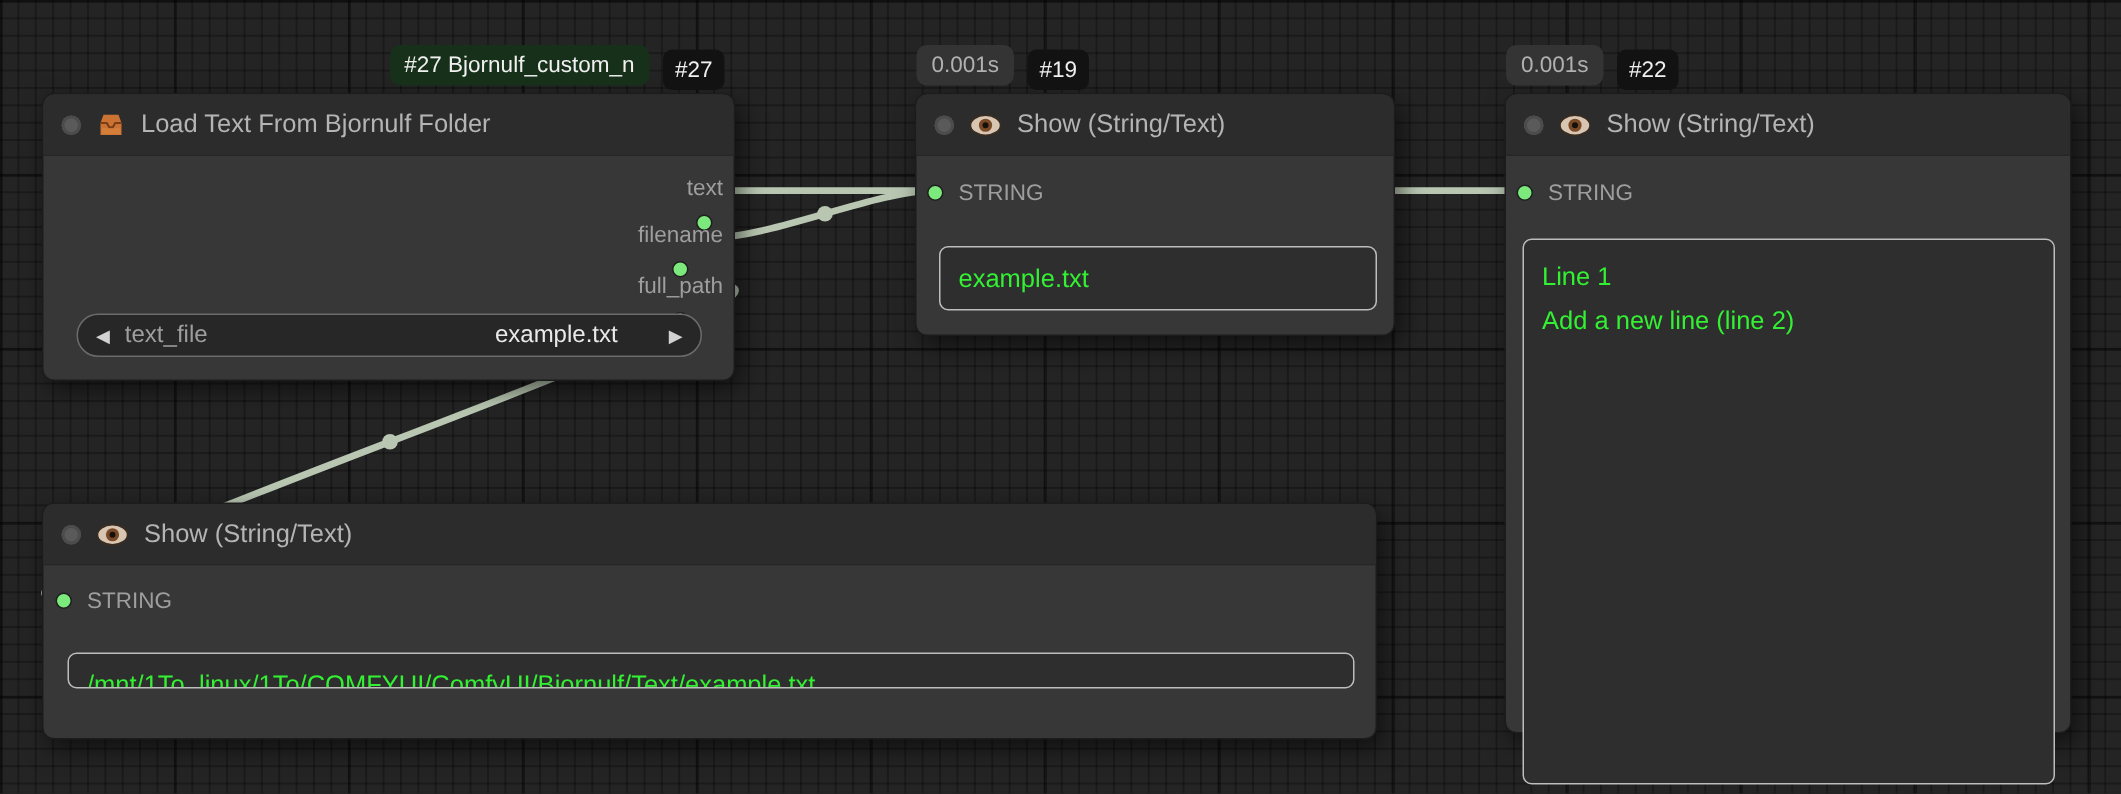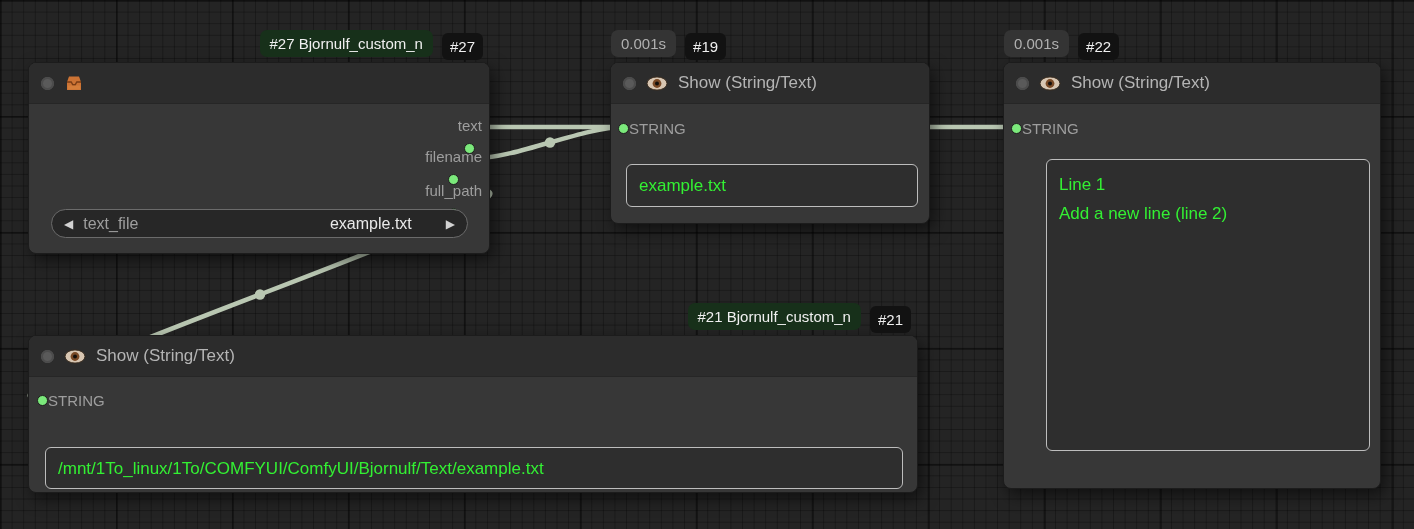--- a/index.html
+++ b/index.html
@@ -25,21 +25,21 @@
   .node-title {
     height:40px; background:var(--title-bg,#2c2c2c);
     border-radius:7px 7px 0 0; display:flex; align-items:center;
     padding:0 12px; gap:10px; border-bottom:1px solid #262626;
   }
   .collapse-dot { width:13px; height:13px; border-radius:50%; background:#5a5a5a; box-shadow: inset 0 0 0 2px #4c4c4c; flex:none; }
   .title-icon { display:flex; align-items:center; flex:none; }
   .title-text { font-size:17px; color:var(--title-text,#b4b4b4); white-space:nowrap; }
 
   .out-slot { position:absolute; right:7px; height:22px; display:flex; align-items:center; gap:9px;flex-direction:column; }
-  .in-slot  { position:absolute; left:7px;  height:22px; display:flex; align-items:center; }
+  .in-slot  { position:absolute; left:7px;  height:22px; display:flex; align-items:center; gap:10px; }
   .slot-label { color:var(--slot-label,#9e9e9e); font-size:15px; white-space:nowrap; }
   .slot-dot { width:11px; height:11px; border-radius:50%; background:var(--slot-dot,#7be97b); border:1px solid #1f1f1f; box-sizing:border-box; flex:none; }
 
   .text-widget {
     position:absolute; background:#2e2e2e; border:1px solid #bdbdbd; border-radius:6px;
     color:var(--green-text,#33f033); font-size:17px; line-height:29px;
     padding:6px 12px; white-space:pre-wrap; overflow:hidden; box-sizing:border-box;
   }
 
   .combo {
@@ -62,25 +62,25 @@
   #node27 .slot-text { top:54px; }
   #node27 .slot-filename { top:85px; }
   #node27 .slot-fullpath { top:119px;margin-left:24px; }
 
   #node19 { left:610px; top:62px; width:320px; height:162px; }
   #node19 .in-slot { top:54px; }
   #node19 .text-widget { left:15px; right:11px; top:101px; height:43px; }
 
   #node22 { left:1003px; top:62px; width:378px; height:427px; }
   #node22 .in-slot { top:54px; }
-  #node22 .text-widget { left:11px; right:10px; top:96px; height:292px; padding-top:10px;margin-left:31px; }
+  #node22 .text-widget { left:11px; right:10px; top:96px; height:364px; padding-top:10px; }
 
   #node21 { left:28px; top:335px; width:890px; height:158px; }
   #node21 .in-slot { top:53px; left:8px; }
-  #node21 .text-widget { left:16px; right:14px; top:99px; height:42px;margin-top:12px; }
+  #node21 .text-widget { left:16px; right:14px; top:99px; height:24px; }
 </style>
 </head>
 <body>
 
 <div class="canvas">
 
   <svg class="wires" width="1414" height="529" viewBox="0 0 1414 529">
     <g style="stroke:var(--wire,#b9c7b2); fill:none;" stroke-width="4.5" stroke-linecap="round">
       <path d="M 478 127 C 612 127, 879 127, 1013 127"></path>
       <path d="M 478 158 C 514 158, 586 127, 622 127"></path>
@@ -100,20 +100,21 @@
     </div>
     <div class="node-title">
       <span class="collapse-dot"></span>
       <span class="title-icon">
         <svg width="20" height="17" viewBox="0 0 20 17">
           <path d="M3 7 L5 1.5 H15 L17 7 V15 H3 Z" fill="#cc7334"></path>
           <path d="M3 7 H7.2 L8.8 9.8 H11.2 L12.8 7 H17" fill="none" stroke="#7a3d15" stroke-width="1.4"></path>
           <rect x="3.7" y="10.5" width="12.6" height="4" fill="#e08b42" opacity="0.45"></rect>
         </svg>
       </span>
+      <span class="title-text">Load Text From Bjornulf Folder</span>
     </div>
     <div class="out-slot slot-text">
       <span class="slot-label">text</span>
       <span class="slot-dot"></span>
     </div>
     <div class="out-slot slot-filename">
       <span class="slot-label">filename</span>
       <span class="slot-dot"></span>
     </div>
     <div class="out-slot slot-fullpath">
@@ -169,24 +170,20 @@
     </div>
     <div class="in-slot">
       <span class="slot-dot"></span>
       <span class="slot-label">STRING</span>
     </div>
     <div class="text-widget">Line 1
 Add a new line (line 2)</div>
   </div>
 
   <div class="node" id="node21">
-    <div class="badges">
-      <span class="badge badge-source">#21 Bjornulf_custom_n</span>
-      <span class="badge badge-id">#21</span>
-    </div>
     <div class="node-title">
       <span class="collapse-dot"></span>
       <span class="title-icon">
         <svg width="22" height="15" viewBox="0 0 22 15">
           <ellipse cx="11" cy="7.5" rx="10" ry="6.6" fill="#d8c6b2" stroke="#3a2d20"></ellipse>
           <circle cx="11" cy="7.5" r="4.4" fill="#7a4a26"></circle>
           <circle cx="11" cy="7.5" r="2" fill="#14100c"></circle>
         </svg>
       </span>
       <span class="title-text">Show (String/Text)</span>

